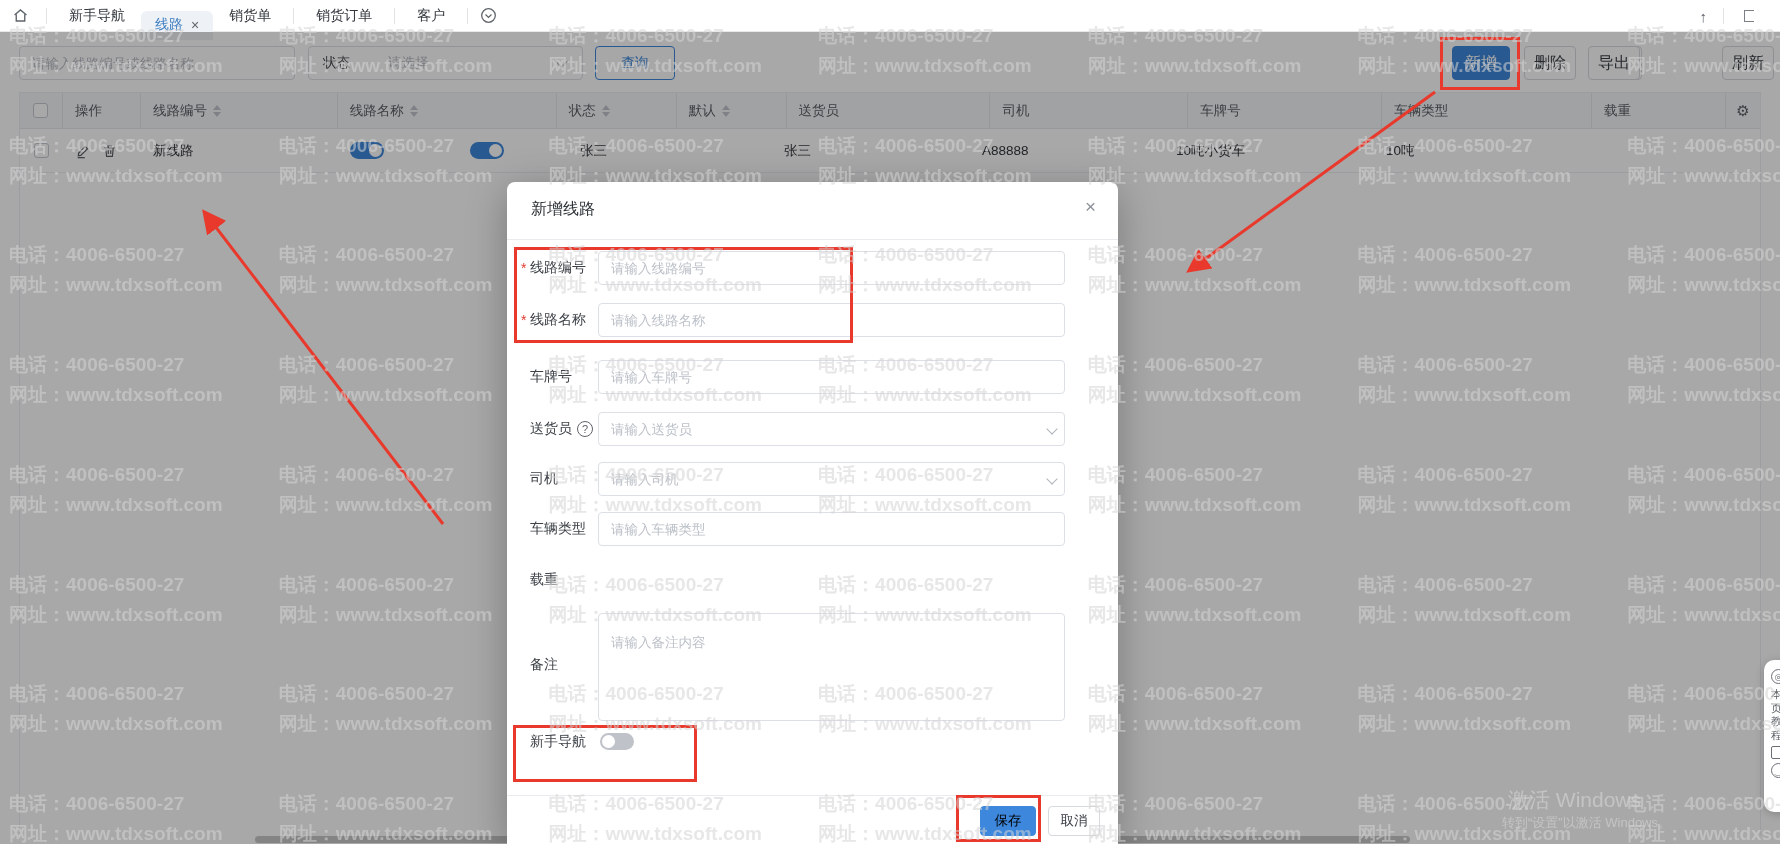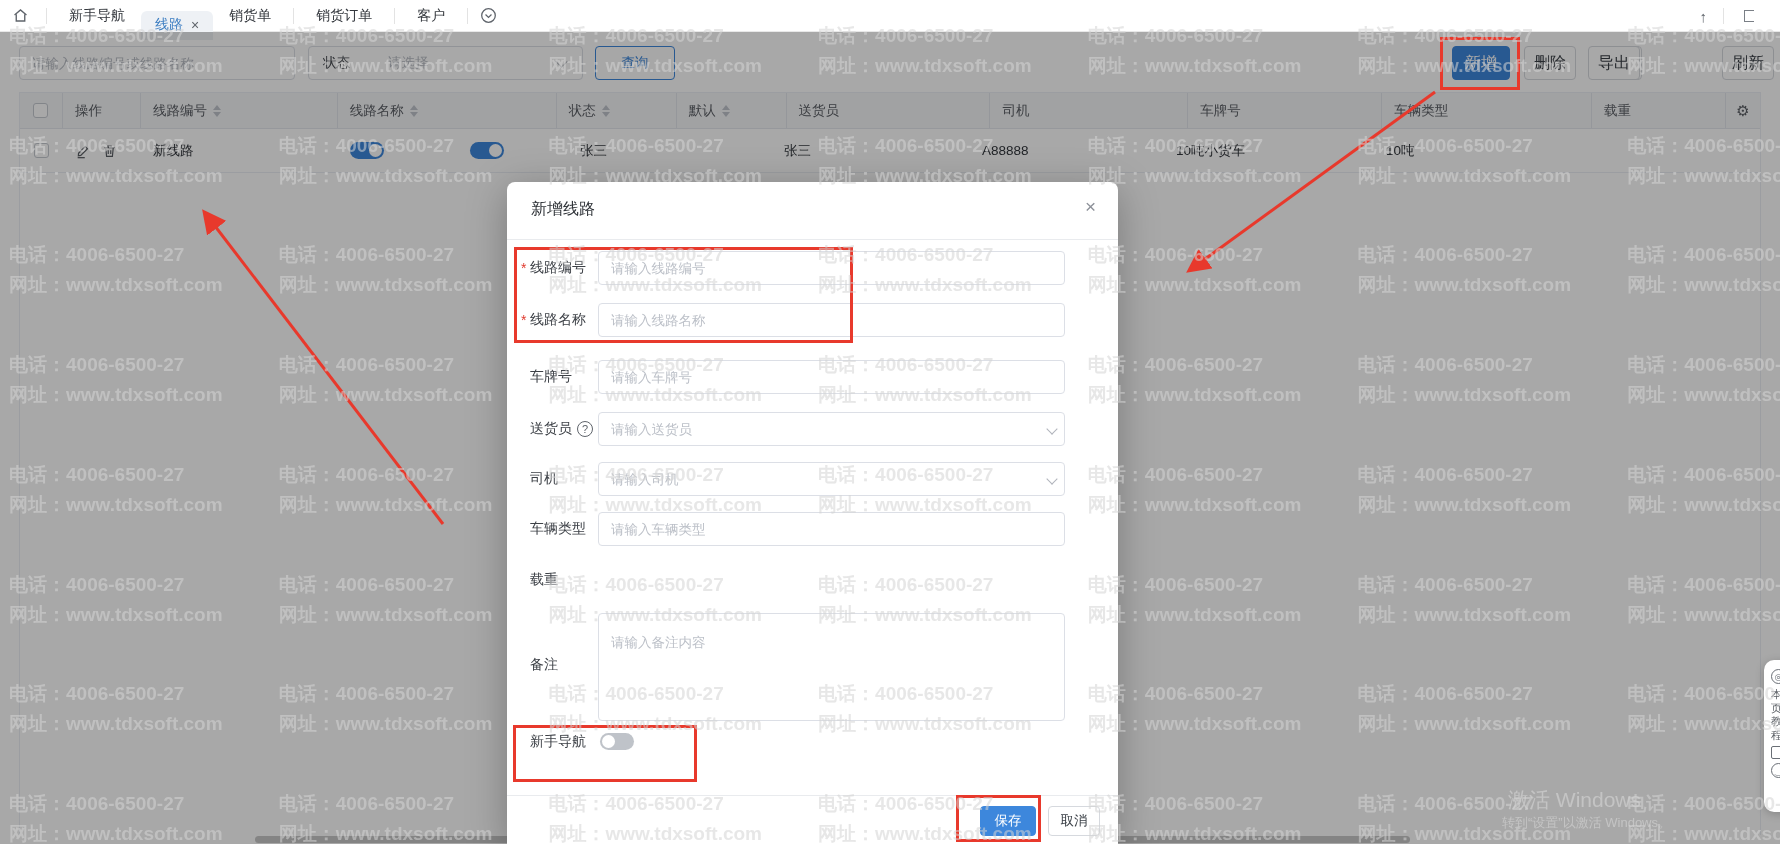--- a/index.html
+++ b/index.html
@@ -81,21 +81,21 @@
   .finput::placeholder, .ftext::placeholder { color:#bcc0c8; }
   .sel-chev { position:absolute; left:541px; top:13px; width:8px; height:8px; border-right:1.5px solid #b0b4bb;
               border-bottom:1.5px solid #b0b4bb; transform:rotate(45deg); }
   .help-circle { width:16px; height:16px; border:1.4px solid #5f646b; border-radius:50%; color:#5f646b;
                  font-size:11px; display:flex; align-items:center; justify-content:center; }
   .ftext { position:absolute; left:91px; top:0; width:467px; height:108px; border:1px solid #dcdfe6;
            border-radius:4px; font-size:13.5px; color:#333; padding:20px 12px; outline:none; resize:none;
            font-family:"Liberation Sans","DejaVu Sans",sans-serif; }
   .modal-footer-line { position:absolute; left:0; top:613px; width:611px; border-top:1px solid #e9ebee; }
   .m-btn { position:absolute; top:624px; height:30px; border-radius:4px; font-size:13.5px; cursor:pointer; }
-  .m-save { left:473px; width:56px; background:#3d87dc; border:1px solid #3d87dc; color:#ffffff; }
+  .m-save { left:473px; width:56px; background:#3d87dc; border:1px solid #3d87dc; color:#000000; }
   .m-cancel { left:541px; width:52px; background:#fff; border:1px solid #d6d9de; color:#3b4047; }
 
   
   .anno { position:absolute; border:3px solid #e8392c; z-index:30; pointer-events:none; }
   #anno-svg { position:absolute; left:0; top:0; width:1780px; height:844px; z-index:30; pointer-events:none; }
 
   
   .side-widget { position:absolute; left:1764px; top:660px; width:46px; height:152px; background:#fff;
                  border-radius:10px 0 0 10px; box-shadow:0 2px 10px rgba(0,0,0,.2); z-index:12;
                  display:flex; flex-direction:column; align-items:flex-start; padding:9px 0 0 7px; gap:4px; }

